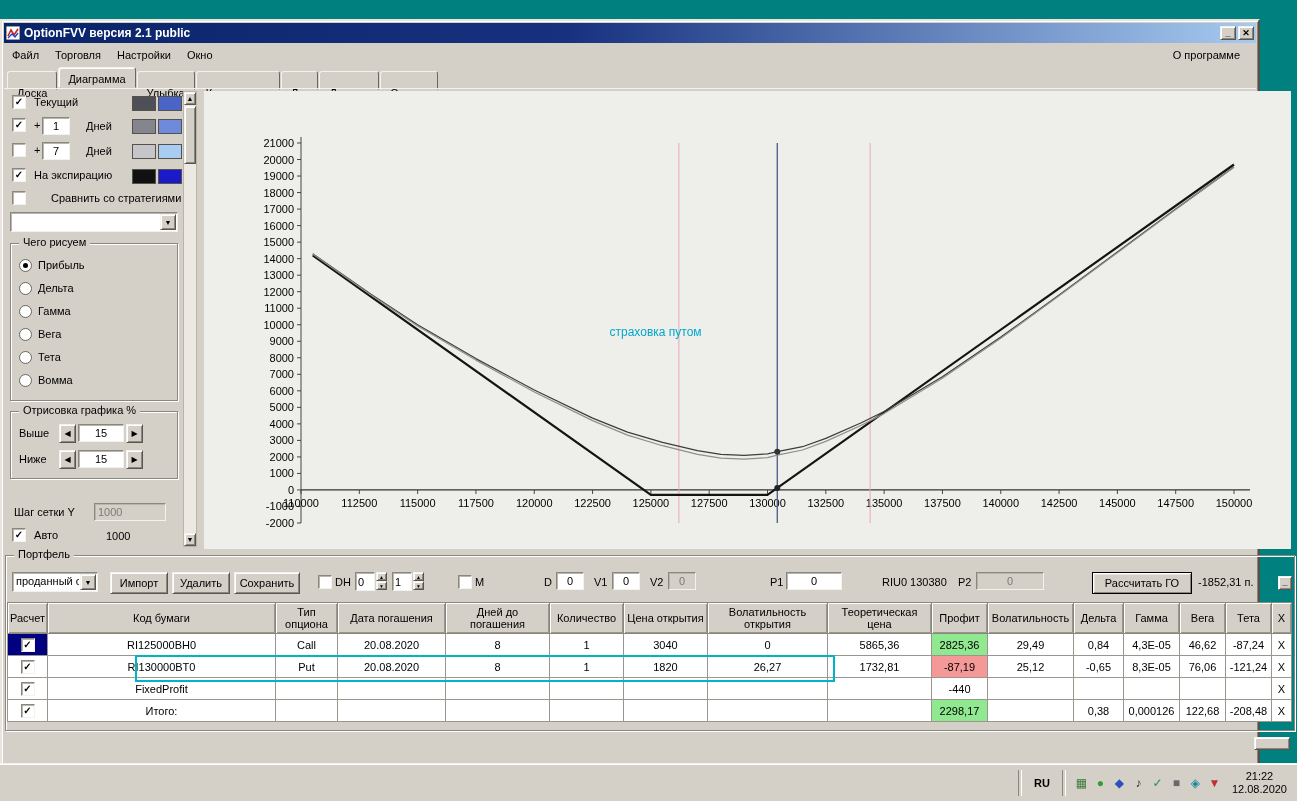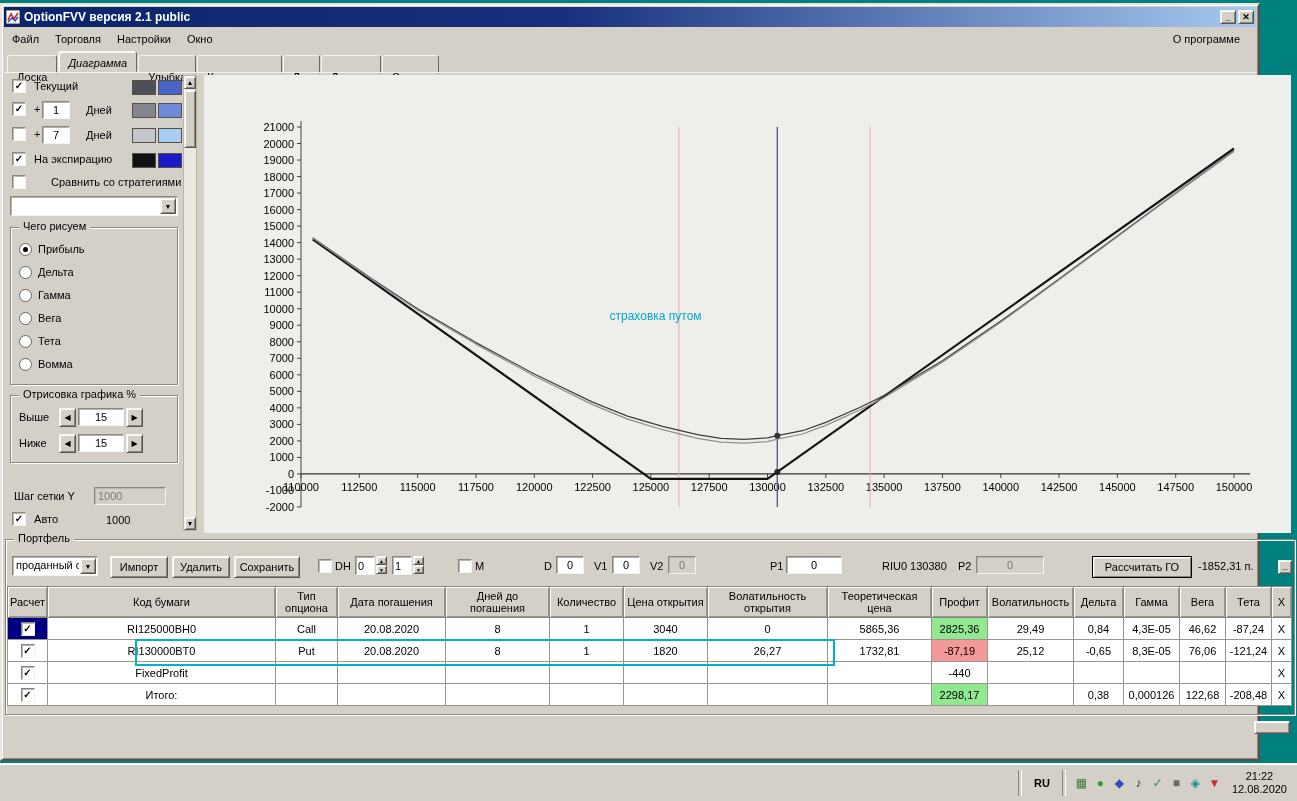--- a/index.html
+++ b/index.html
@@ -1,32 +1,32 @@
 <!DOCTYPE html>
 <html><head>
 <meta charset="utf-8">
 <style>
   html,body{margin:0;padding:0;}
   body{background:#00807e;font-family:"Liberation Sans",sans-serif;font-size:11px;color:#000;}
   #screen{position:relative;width:1297px;height:801px;overflow:hidden;background:#00807e;}
-  #window{position:absolute;left:0;top:3px;width:1260px;height:758px;background:#d4d0c8;box-sizing:border-box;
+  #window{position:absolute;left:0;top:19px;width:1260px;height:758px;background:#d4d0c8;box-sizing:border-box;
     border:2px solid;border-color:#e9e5de #55504a #55504a #e9e5de;box-shadow:inset 1px 1px 0 #fff,inset -1px -1px 0 #8a877f;}
   .titlebar{position:absolute;left:2px;top:2px;right:2px;height:20px;display:flex;align-items:center;padding:0 2px;
     background:linear-gradient(90deg,#0a246a 0%,#17317f 45%,#a6caf0 100%);}
   .title-text{color:#fff;font-weight:bold;font-size:12px;margin-left:4px;flex:1;white-space:nowrap;overflow:hidden;}
   .win-btn{width:16px;height:14px;margin-left:2px;text-align:center;line-height:12px;font-size:9px;font-weight:bold;cursor:default;}
   .btn{background:#d4d0c8;border:1px solid;border-color:#f4f2ee #59564f #59564f #f4f2ee;box-shadow:inset 1px 1px 0 #fff,inset -1px -1px 0 #8a877f;box-sizing:border-box;}
   .sunk{background:#fff;border:1px solid;border-color:#8a877f #f4f2ee #f4f2ee #8a877f;box-shadow:inset 1px 1px 0 #b8b5ad;box-sizing:border-box;}
   .menubar{position:absolute;left:2px;top:24px;right:2px;height:20px;display:flex;align-items:center;}
   .menu-item{padding:3px 8px;white-space:nowrap;}
   .menu-right{position:absolute;right:8px;}
   .tabbar{position:absolute;left:2px;top:46px;right:2px;height:21px;white-space:nowrap;padding-left:3px;}
   .tab{position:relative;display:inline-block;vertical-align:bottom;box-sizing:border-box;top:2px;height:19px;padding:15px 9px 0;
     background:#d4d0c8;border:1px solid;border-color:#f4f2ee #6a675f #d4d0c8 #f4f2ee;border-radius:3px 3px 0 0;margin-right:1px;}
-  .tab.active{top:0;height:21px;padding-top:5px;z-index:2;border-bottom-color:#d4d0c8;box-shadow:inset 1px 1px 0 #fff;font-style:italic;}
+  .tab.active{top:0;height:21px;padding-top:5px;z-index:2;border-bottom-color:#d4d0c8;box-shadow:inset 1px 1px 0 #fff;}
   .tabline{position:absolute;left:2px;top:67px;right:2px;height:1px;background:#f4f2ee;}
   
   .sidebar{position:absolute;left:6px;top:70px;width:174px;height:455px;}
   .srow{position:absolute;left:0;height:18px;display:block;width:100%;}
   .cb{display:inline-block;width:12px;height:12px;background:#fff;border:1px solid;border-color:#8a877f #f4f2ee #f4f2ee #8a877f;box-shadow:inset 1px 1px 0 #b8b5ad;vertical-align:middle;box-sizing:content-box;}
   .cb .mark{display:block;font-size:10px;font-weight:bold;line-height:11px;text-align:center;}
   .lbl{vertical-align:middle;margin-left:8px;}
   .swatch{position:absolute;width:22px;height:13px;border:1px solid #55524c;top:1px;}
   .combo{position:absolute;height:20px;background:#fff;border:1px solid;border-color:#8a877f #f4f2ee #f4f2ee #8a877f;box-shadow:inset 1px 1px 0 #b8b5ad;box-sizing:border-box;}
   .combo-text{position:absolute;left:3px;top:2px;right:18px;overflow:hidden;white-space:nowrap;}

